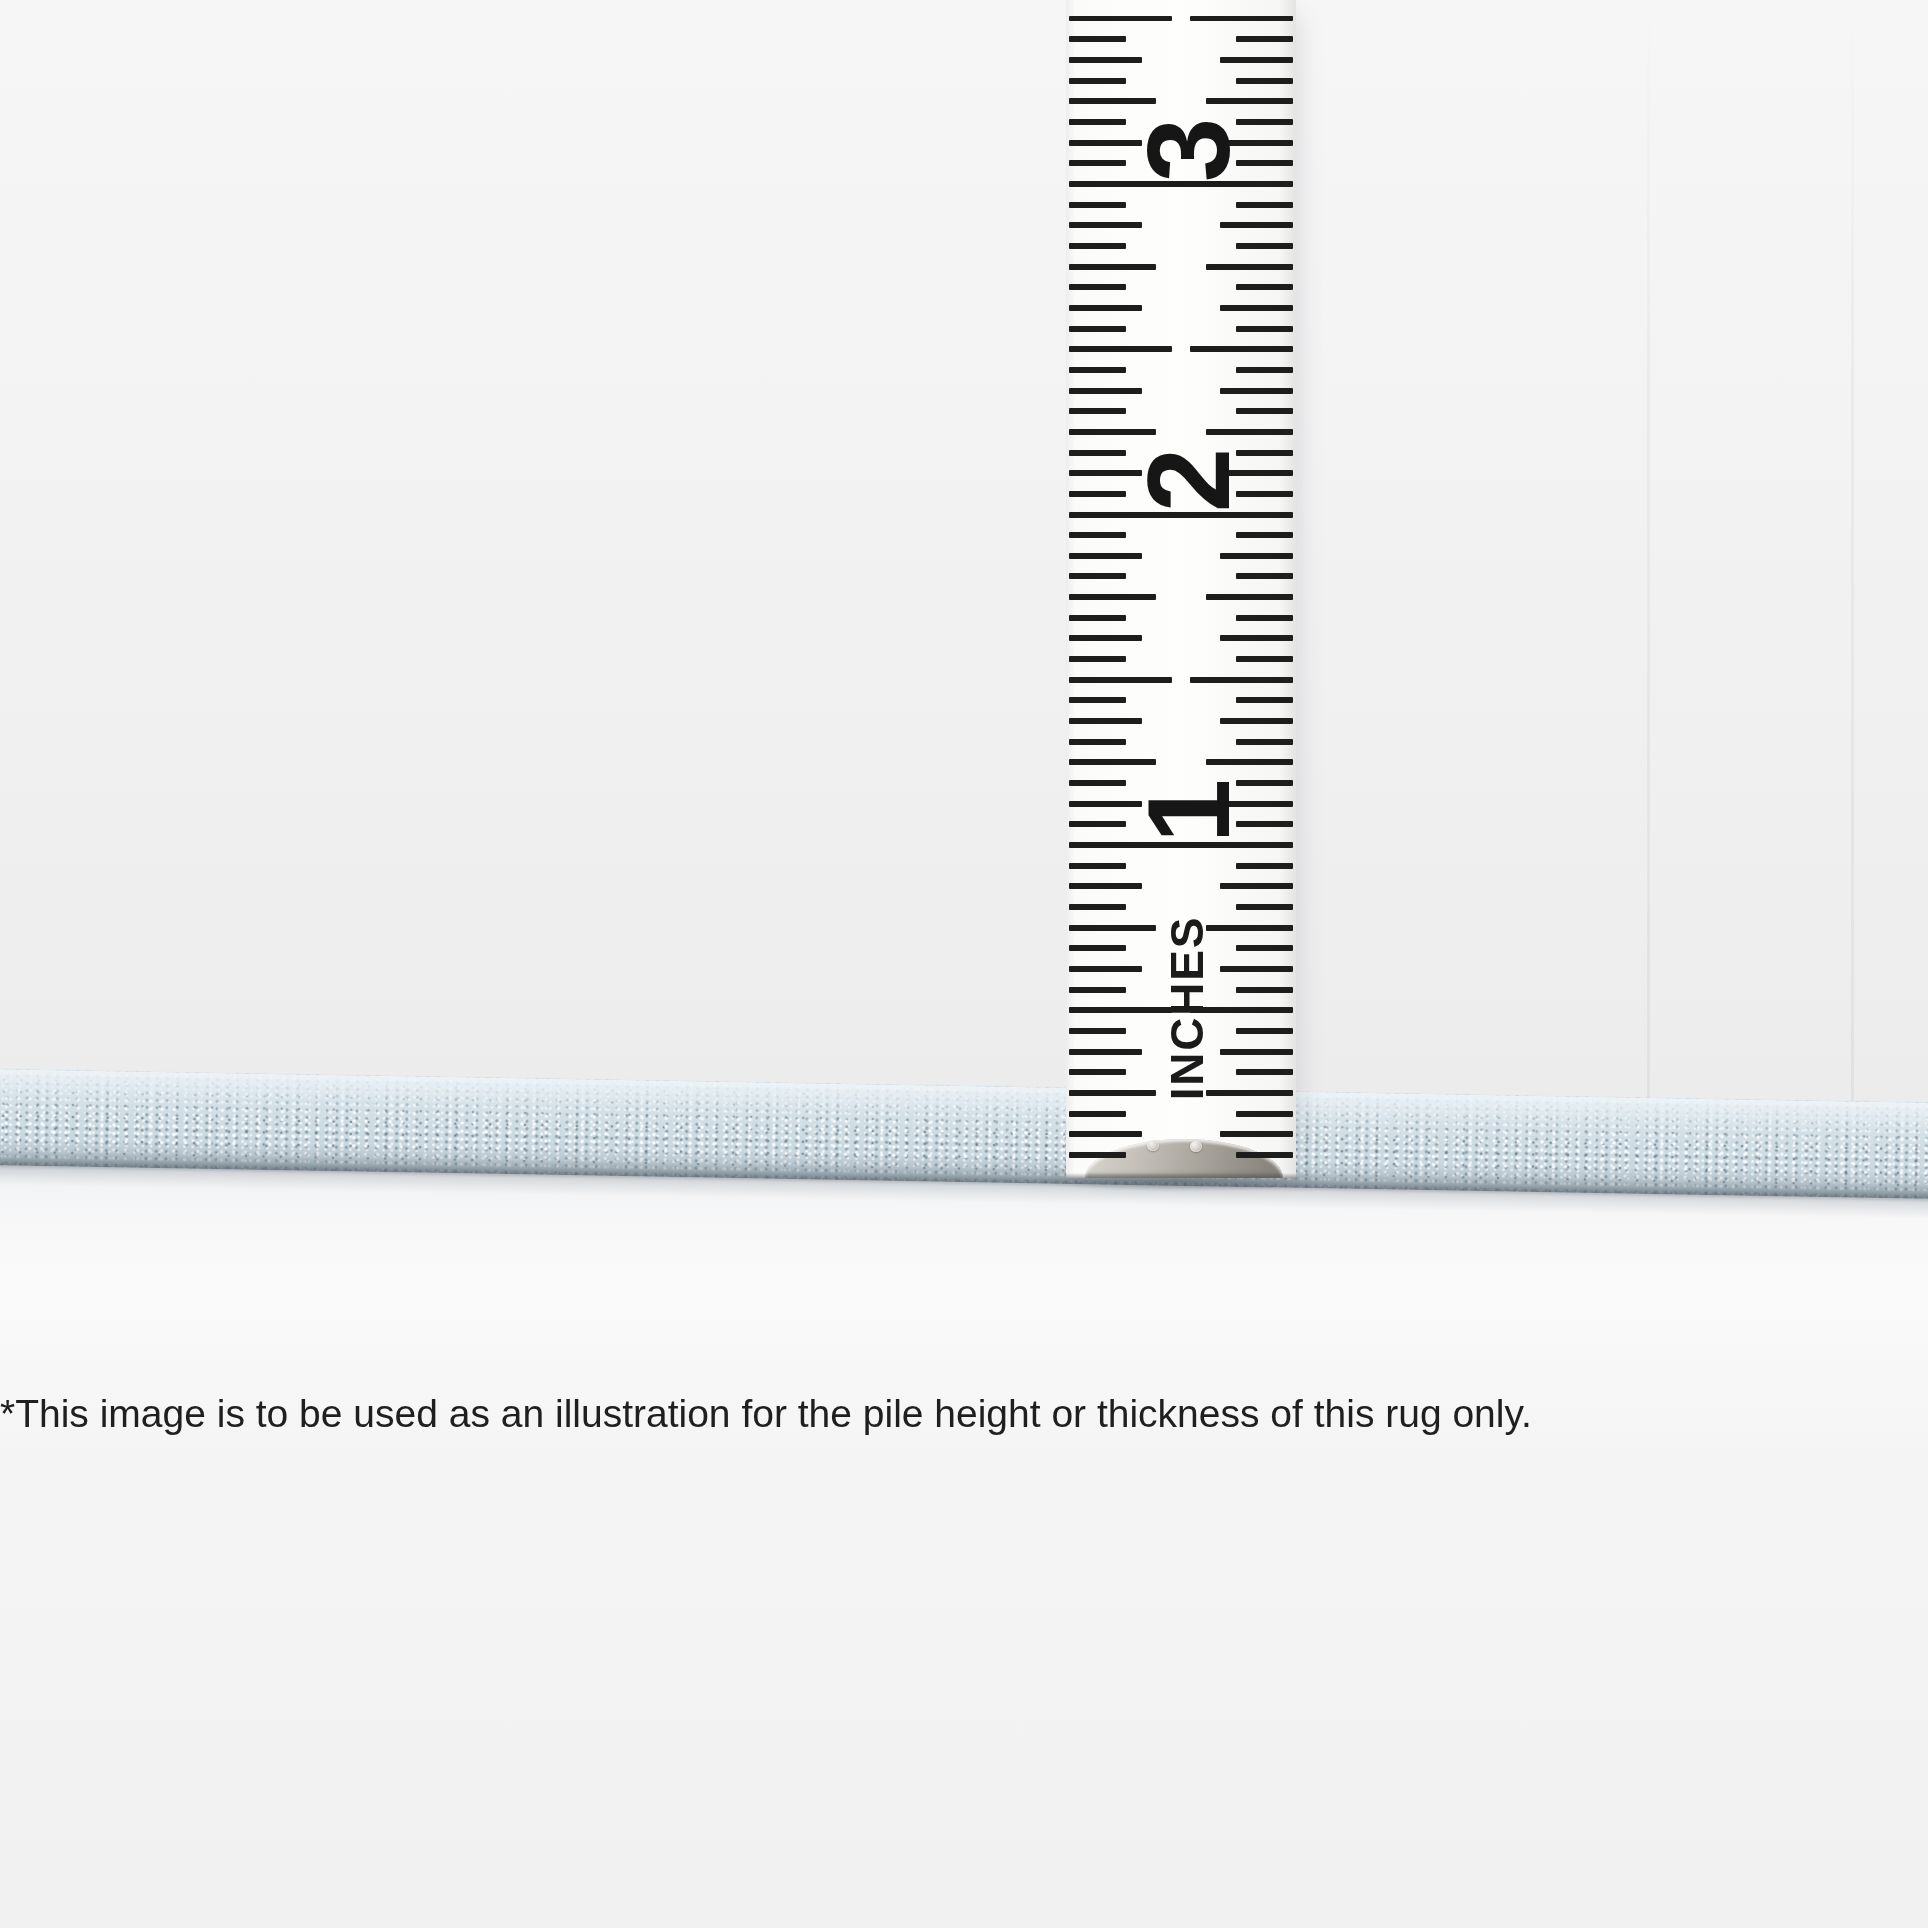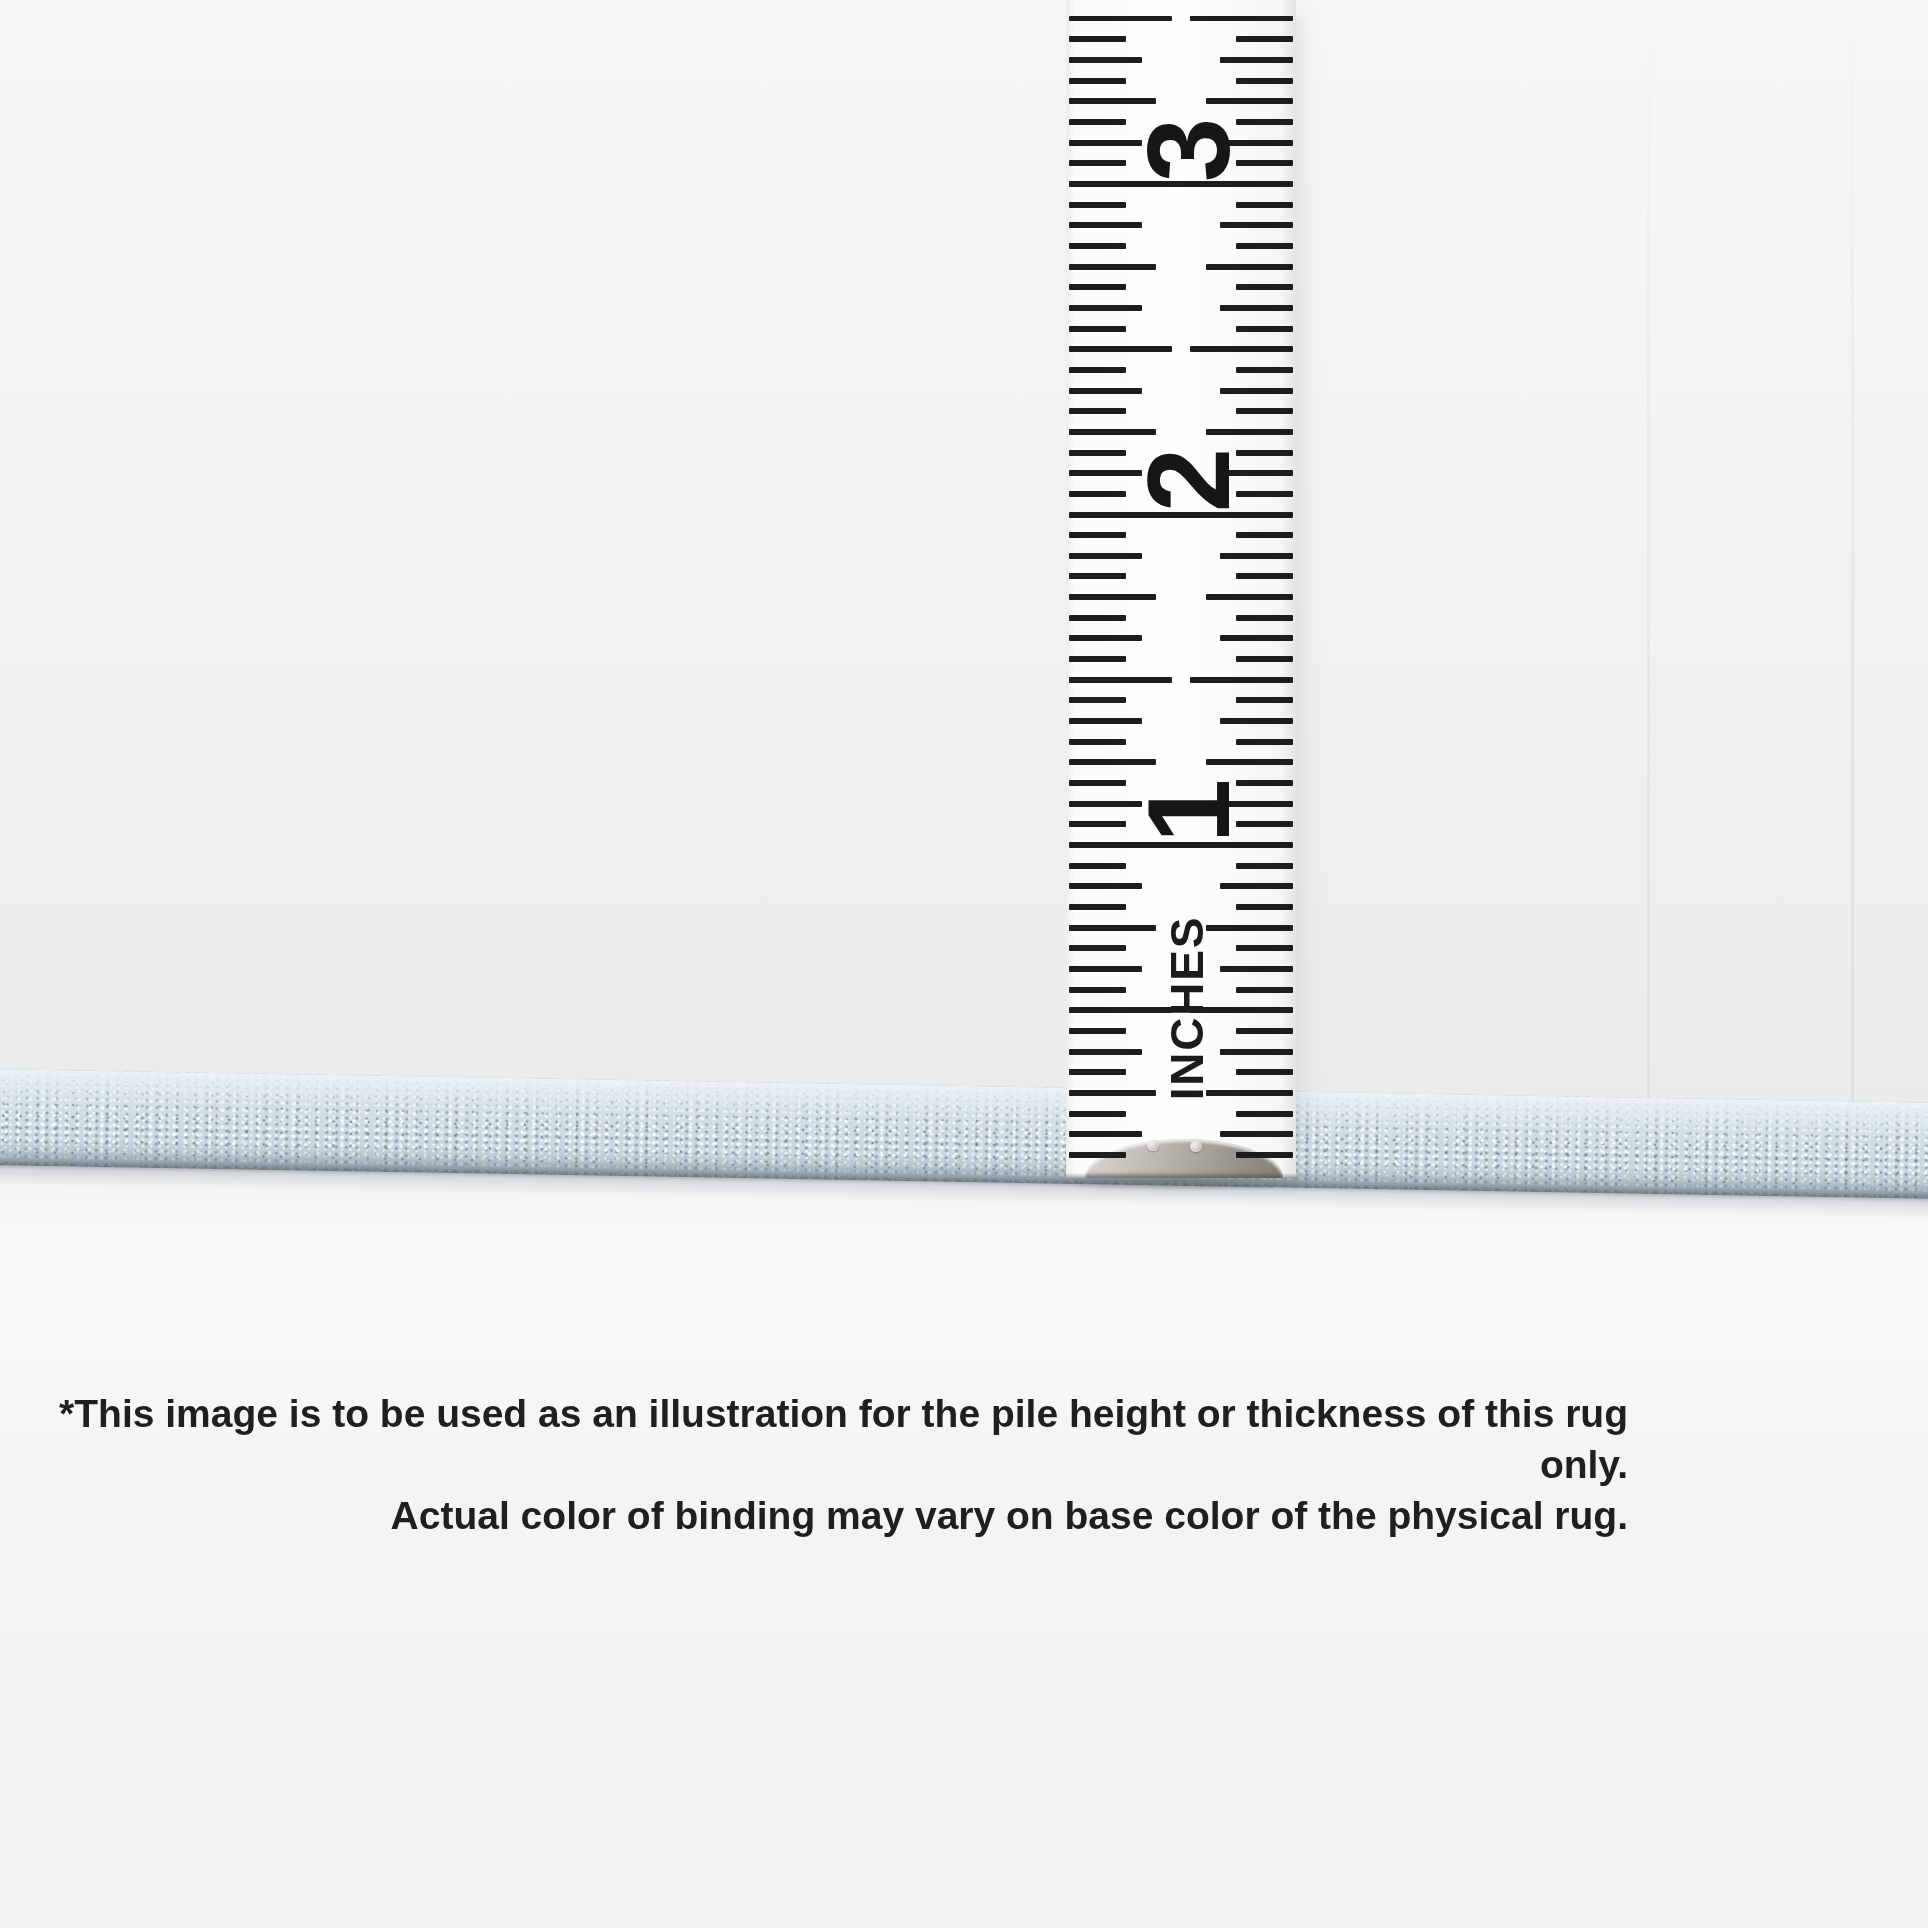--- a/index.html
+++ b/index.html
@@ -73,22 +73,22 @@
     position:absolute;width:12px;height:11px;border-radius:50%;
     background:radial-gradient(circle at 35% 30%,#f4f3f0 0%,#d8d5cf 45%,#a39f97 100%);
     box-shadow:0 0.9px 1.8px rgba(40,40,38,.35),inset 0 0 0 0.9px rgba(255,255,255,.4);
   }
   .ruler-ground-shadow{
     position:absolute;left:1036px;top:1168px;width:294px;height:24px;
     background:radial-gradient(ellipse at 50% 50%,rgba(55,58,60,.28) 0%,rgba(55,58,60,.12) 45%,rgba(55,58,60,0) 72%);
   }
   
   .caption{
-    position:absolute;left:0;top:1388px;width:1628px;text-align:right;
-    color:#1f1f1f;font-size:39px;line-height:51px;letter-spacing:0px;font-weight:700;
+    position:absolute;left:0;top:1388px;width:1628px;text-align:left;
+    color:#1f1f1f;font-size:39px;line-height:51px;letter-spacing:0px;font-weight:400;
   }
 </style>
 </head>
 <body>
 
 <div class="stage">
 
   <div class="wall"></div>
   <div class="wall-crease" style="left:1647px"></div>
   <div class="wall-crease" style="left:1851px"></div>
@@ -215,17 +215,16 @@
       <div class="tick" style="top: 36px; right: 2.8px; width: 57px;"></div>
       <div class="tick" style="top: 15.6px; left: 2.8px; width: 103px;"></div>
       <div class="tick" style="top: 15.6px; right: 2.8px; width: 103px;"></div>
       <div class="num" style="top: 812px;">1</div>
       <div class="num" style="top: 481px;">2</div>
       <div class="num" style="top: 151px;">3</div>
     </div>
 
   <div class="caption">
     <div>*This image is to be used as an illustration for the pile height or thickness of this rug only.</div>
-    <div>Actual color of binding may vary on base color of the physical rug.</div>
   </div>
 
 </div>
 
 
 </body></html>

